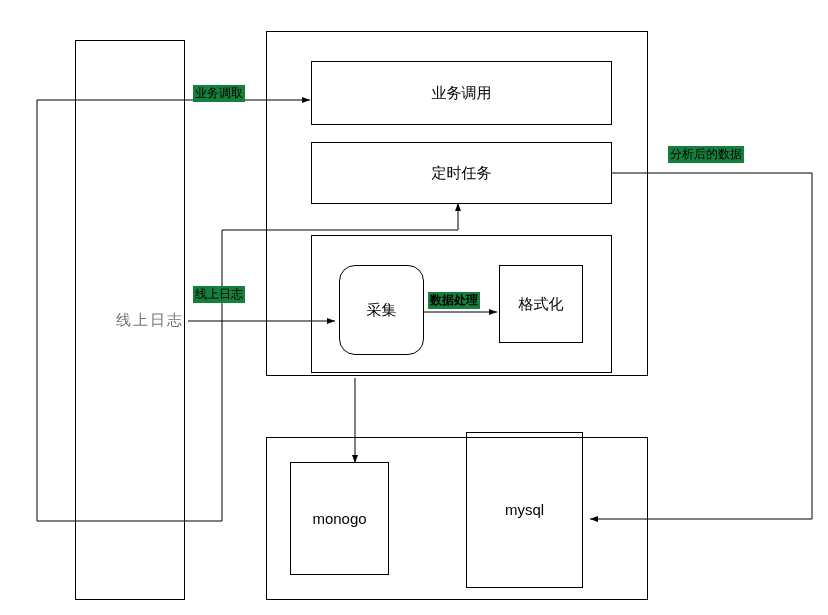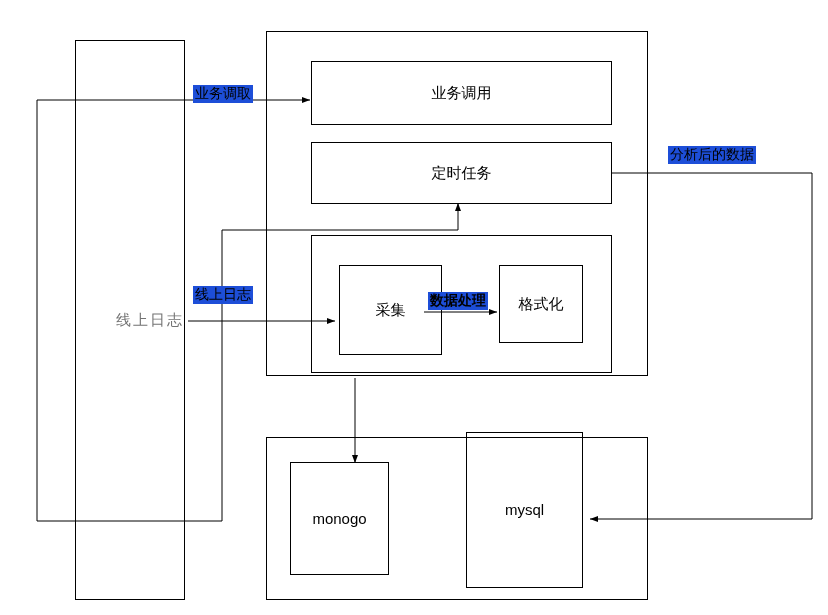--- a/index.html
+++ b/index.html
@@ -38,23 +38,23 @@
     right: 0;
     top: 50%;
     transform: translateY(-50%);
     text-align: right;
     font-size: 15px;
     color: #737373;
     letter-spacing: 2px;
   }
   .edge-label {
     position: absolute;
-    font-size: 14px;
+    font-size: 12px;
     color: #000000;
-    background: #1d4ed8;
+    background: #15803d;
     padding: 0 2px;
     white-space: nowrap;
   }
   svg.wires {
     position: absolute;
     left: 0;
     top: 0;
     width: 828px;
     height: 615px;
     overflow: visible;
@@ -99,21 +99,21 @@
   <div class="box" style="left:311px; top:142px; width:301px; height:62px;">
     <div class="box-label">定时任务</div>
   </div>
 
   <div class="box" style="left:311px; top:61px; width:301px; height:64px;">
     <div class="box-label">业务调用</div>
   </div>
 
   <div class="box" style="left:311px; top:235px; width:301px; height:138px;"></div>
 
-  <div class="box" style="left:339px; top:265px; width:103px; height:90px;">
+  <div class="box" style="left:339px; top:265px; width:85px; height:90px;border-radius:16px;">
     <div class="box-label">采集</div>
   </div>
 
   <div class="box" style="left:499px; top:265px; width:84px; height:78px;">
     <div class="box-label">格式化</div>
   </div>
 
   <div class="box" style="left:266px; top:437px; width:382px; height:163px;"></div>
 
   <div class="box" style="left:290px; top:462px; width:99px; height:113px;">

